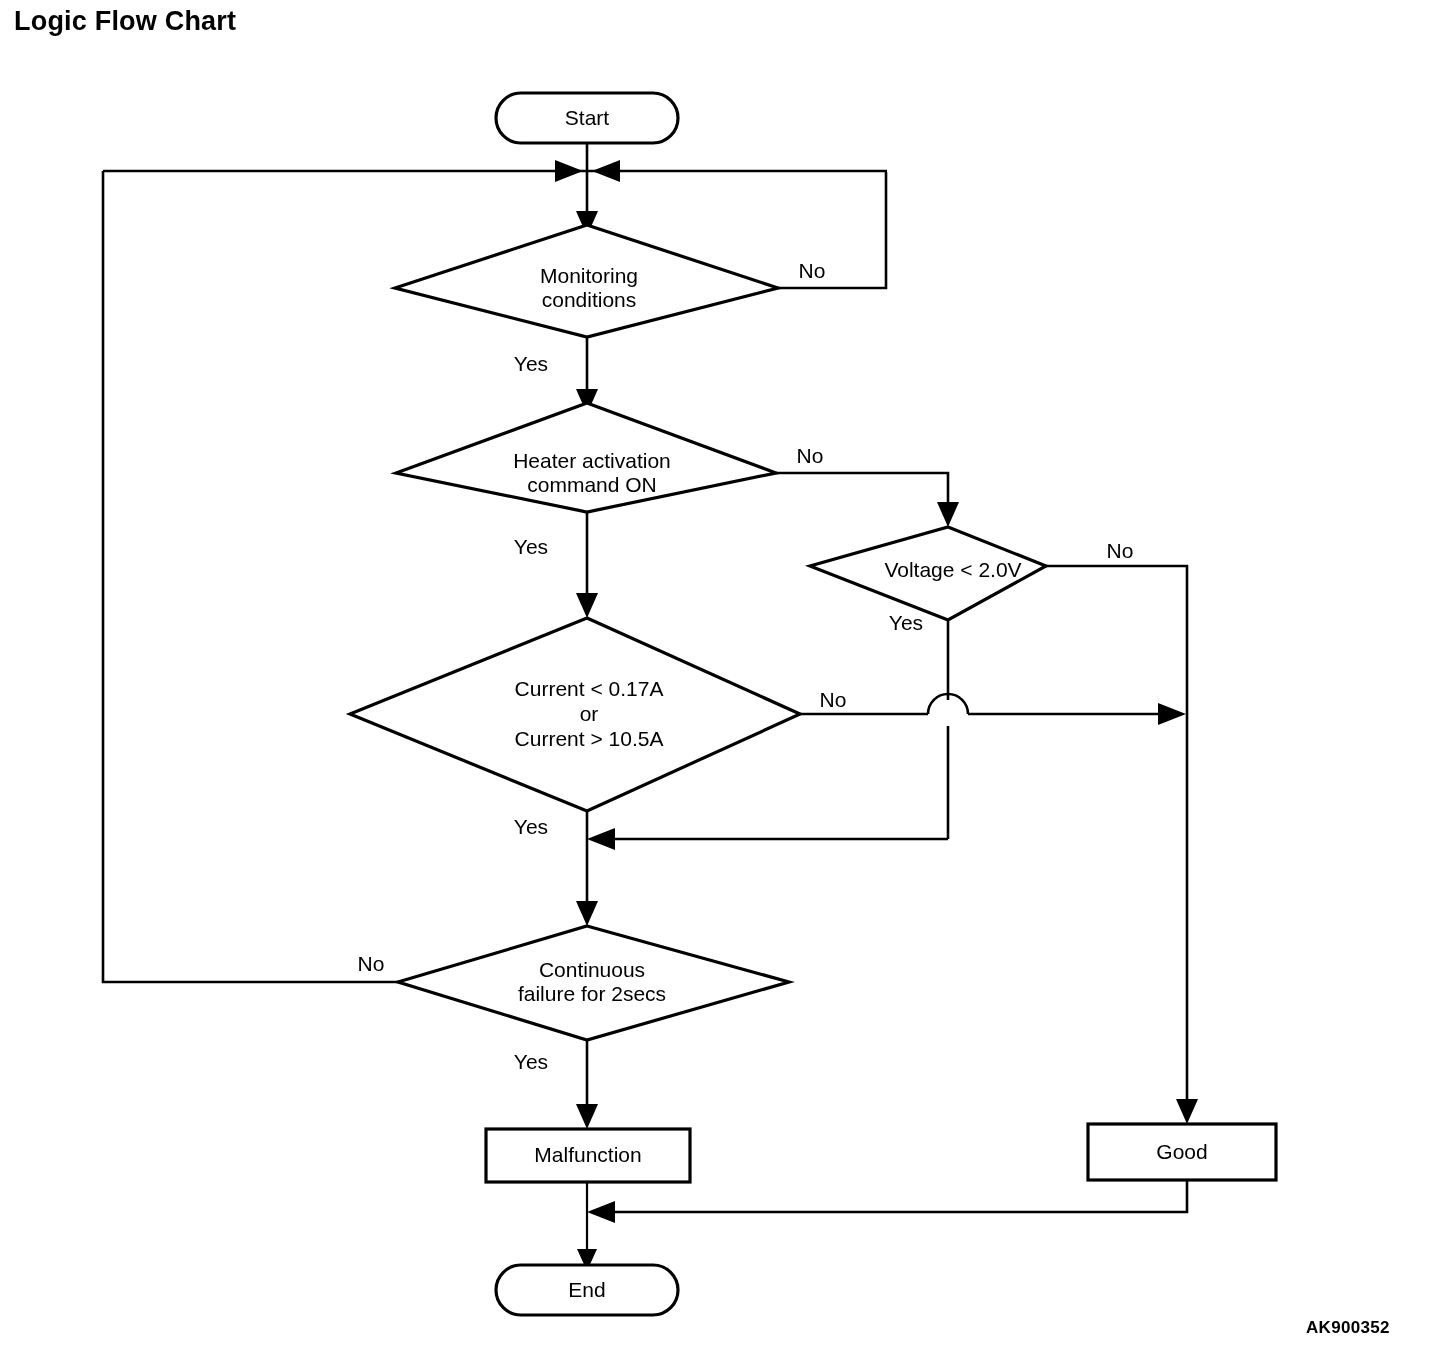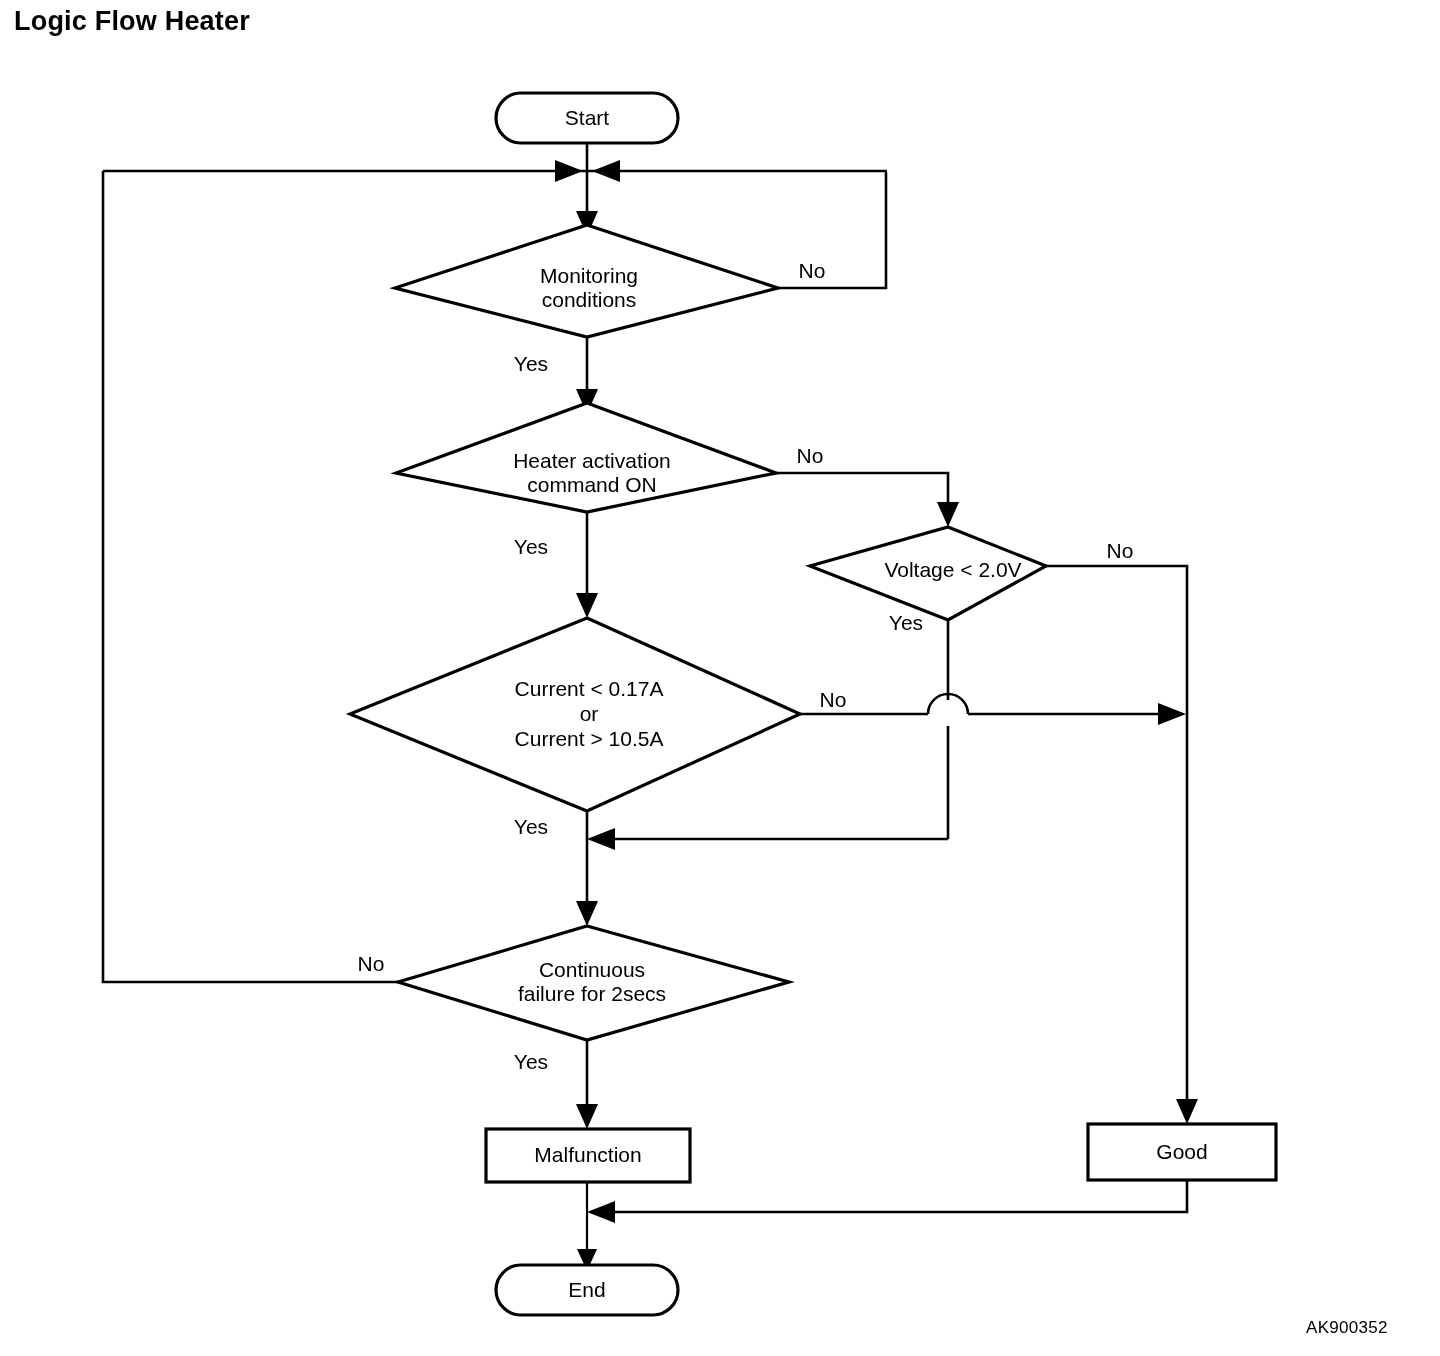--- a/index.html
+++ b/index.html
@@ -22,21 +22,21 @@
     font-size: 27px;
     font-weight: bold;
     letter-spacing: 0.2px;
     white-space: nowrap;
   }
   #ref-code {
     position: absolute;
     left: 1306px;
     top: 1318px;
     font-size: 17px;
-    font-weight: normal;
+    font-weight: bold;
     letter-spacing: 0.3px;
     white-space: nowrap;
   }
   #flow-svg {
     position: absolute;
     left: 0;
     top: 0;
   }
   .shape-stroke {
     fill: #ffffff;
@@ -68,21 +68,21 @@
     font-family: "Liberation Sans", sans-serif;
     font-size: 21px;
     fill: #000000;
     text-anchor: middle;
     dominant-baseline: middle;
   }
 </style>
 </head>
 <body>
 
-<div id="page-title">Logic Flow Heater</div>
+<div id="page-title">Logic Flow Chart</div>
 
 <svg id="flow-svg" width="1440" height="1356" viewBox="0 0 1440 1356">
 
   <line class="conn" x1="587" y1="143" x2="587" y2="171"></line>
 
   <line class="conn" x1="103" y1="171" x2="887" y2="171"></line>
 
   <polygon class="arrow-head" points="555,160 583,171 555,182"></polygon>
 
   <polygon class="arrow-head" points="620,160 592,171 620,182"></polygon>

